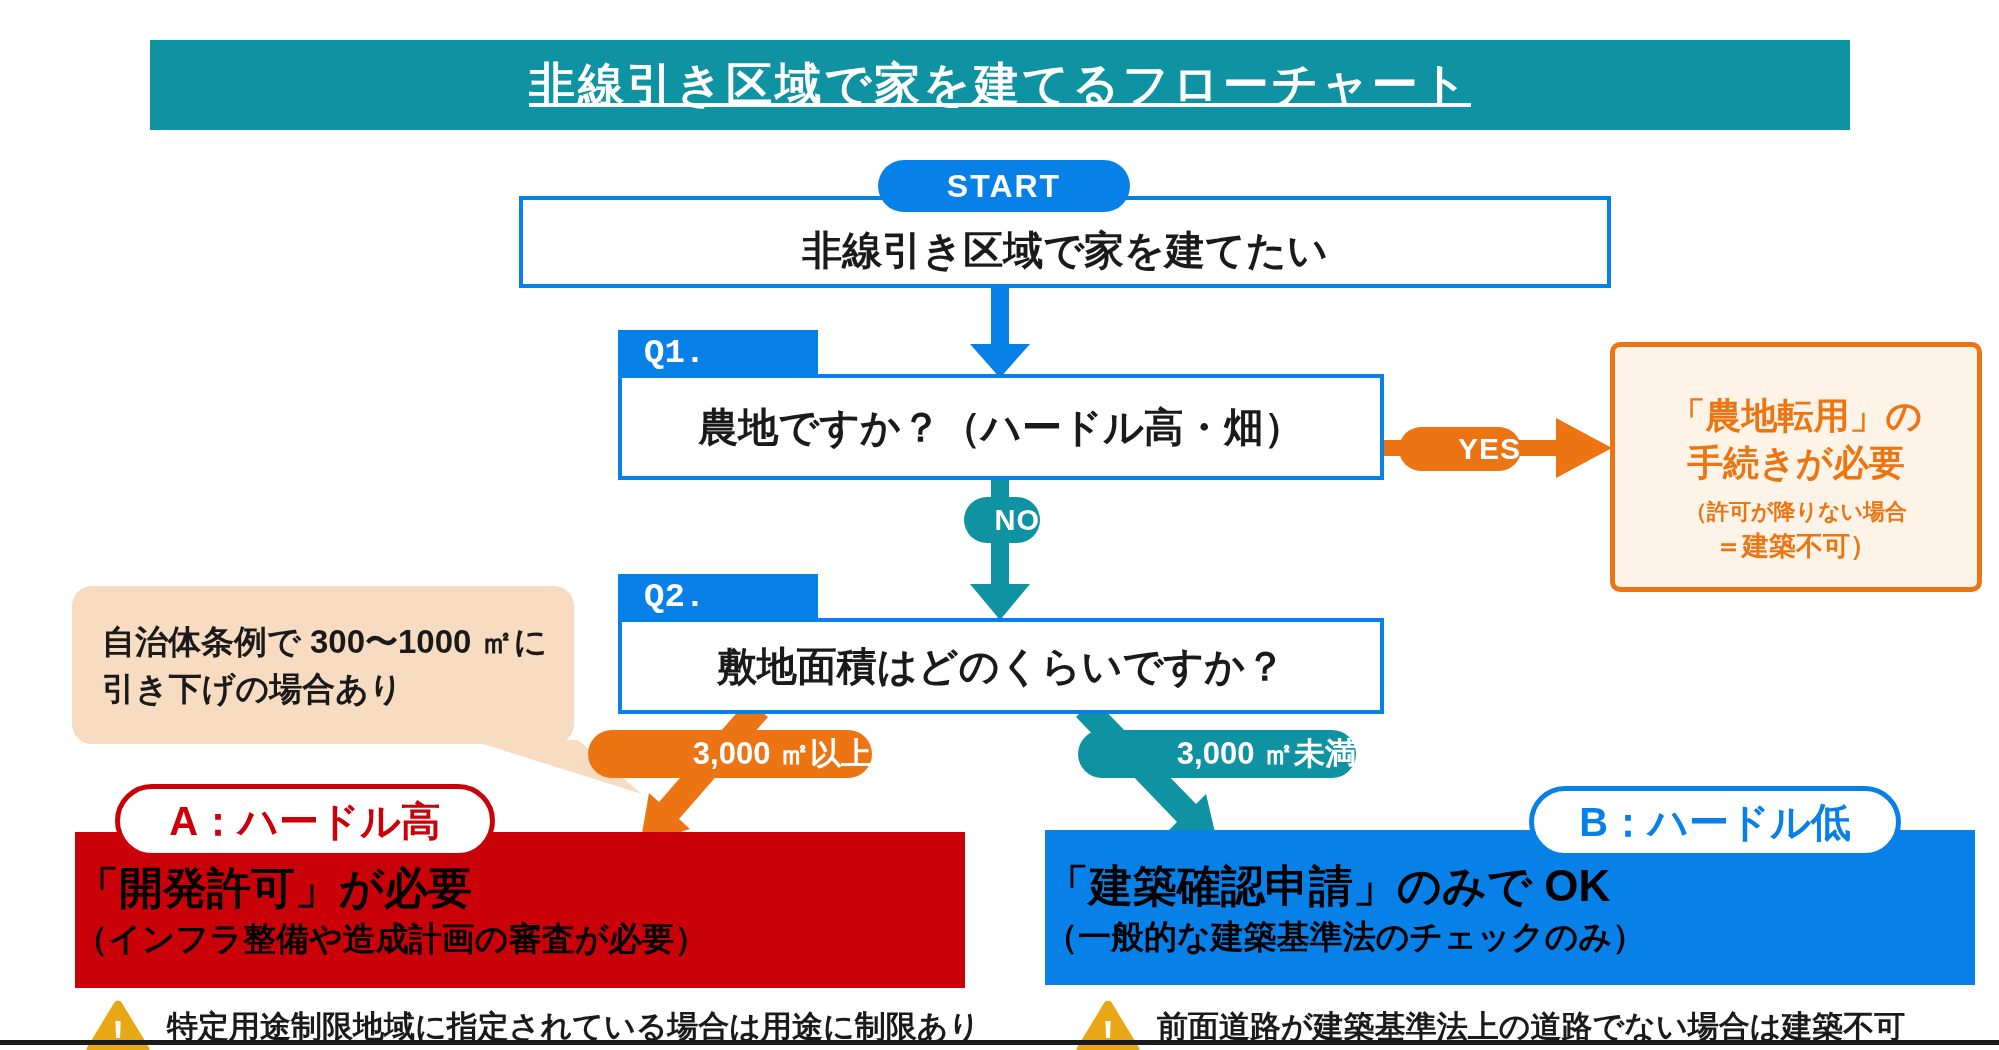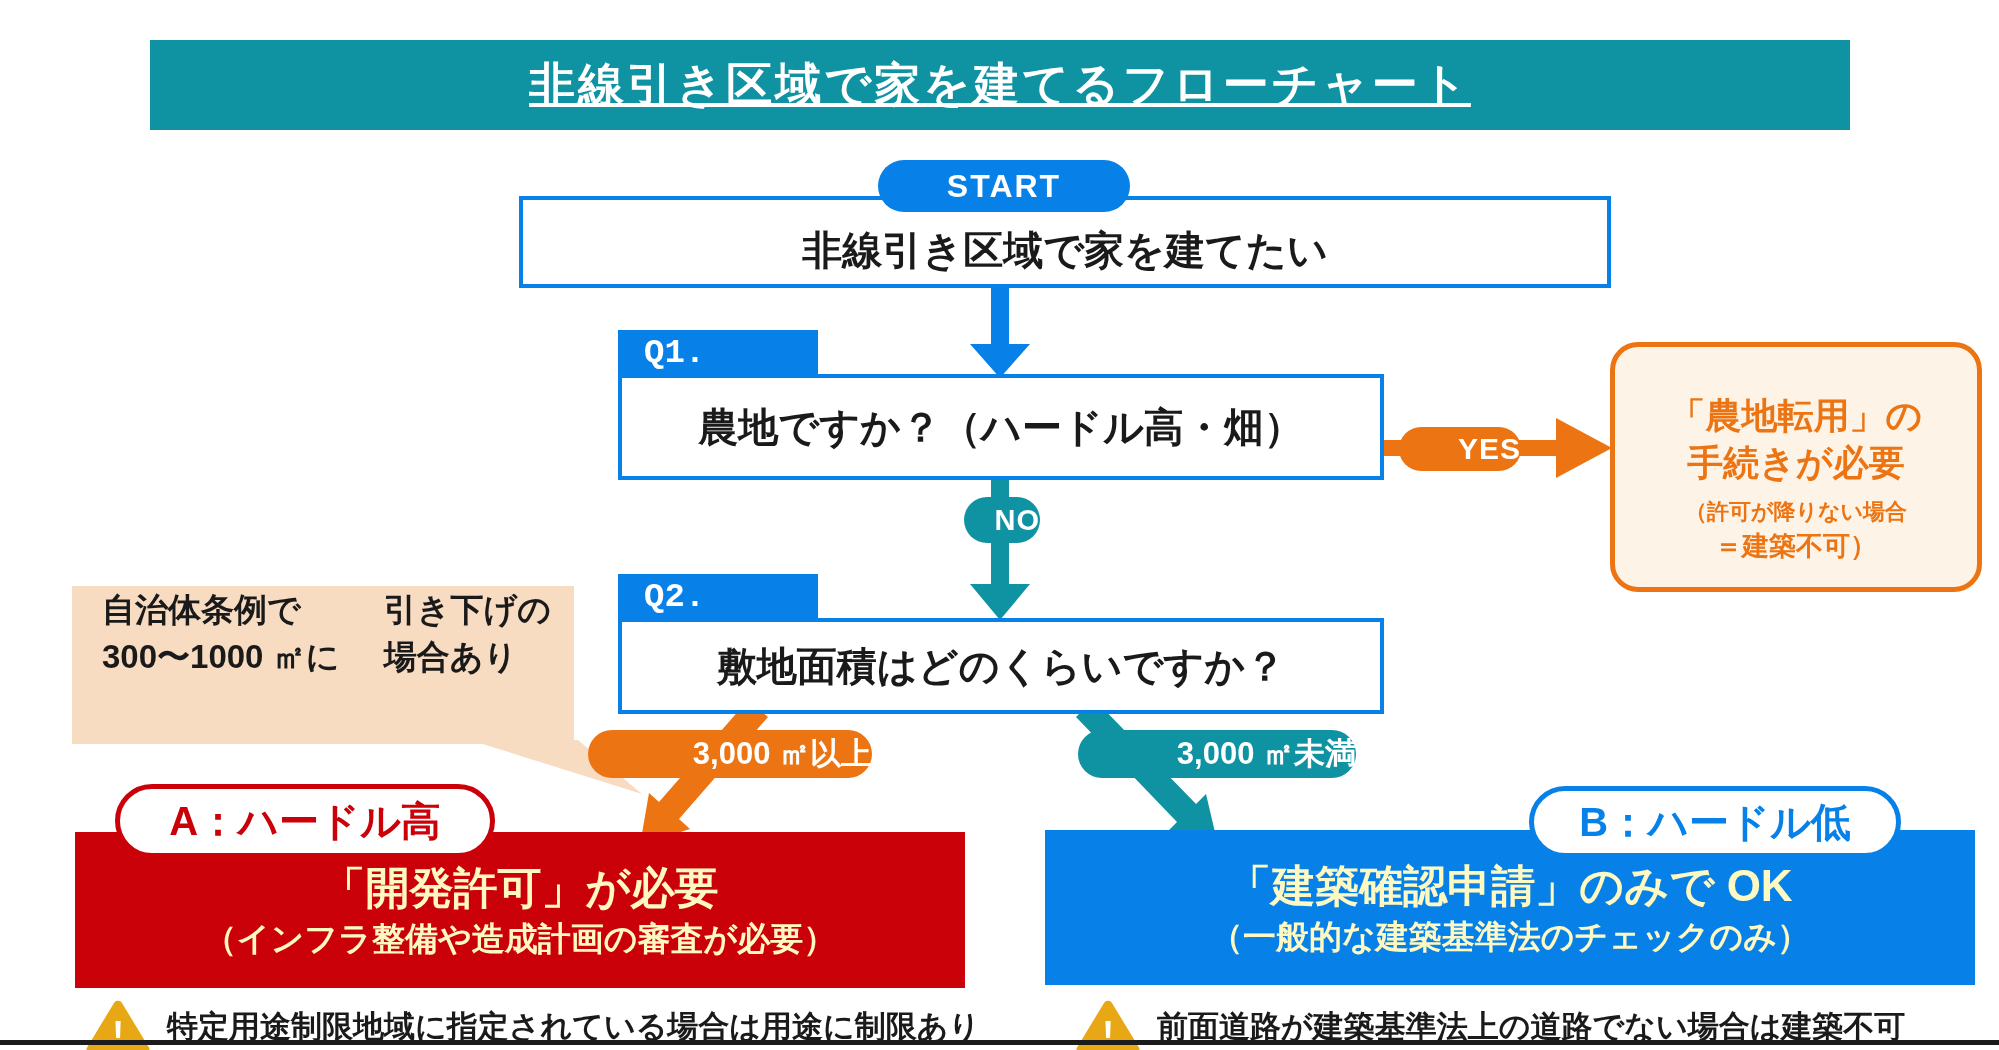--- a/index.html
+++ b/index.html
@@ -32,37 +32,37 @@
   #q2-box{left:618px;top:618px;height:96px;}
 
   .pill{border-radius:999px;color:#fff;z-index:5;display:flex;align-items:center;justify-content:flex-end;}
   .yes-pill{left:1399px;top:427px;width:122px;height:44px;background:var(--orange);font-size:30px;letter-spacing:1px;}
   .no-pill{left:964px;top:497px;width:76px;height:46px;background:var(--teal);font-size:29px;letter-spacing:1px;}
   .branch-pill{top:730px;height:48px;font-size:31px;}
   #branch-over{left:588px;width:284px;background:var(--orange);}
   #branch-under{left:1078px;width:278px;background:var(--teal);}
 
   .farm-box{left:1610px;top:342px;width:372px;height:250px;background:var(--cream);
-    border:5px solid var(--orange);border-radius:28px;z-index:3;color:var(--orange);
+    border:5px solid var(--orange);border-radius:10px;z-index:3;color:var(--orange);
     display:flex;flex-direction:column;align-items:center;justify-content:center;text-align:center;padding-top:21px;}
   .farm-box .big{font-size:36px;line-height:47px;}
   .farm-box .small{font-size:22px;line-height:35px;margin-top:8px;}
   .farm-box .small2{font-size:27px;line-height:35px;}
 
   .callout{left:72px;top:586px;width:502px;height:158px;background:var(--peach);z-index:2;
-    display:flex;flex-direction:row;justify-content:center;padding-left:30px;
-    font-size:33px;line-height:47px;color:var(--ink);}
+    display:flex;flex-direction:column;justify-content:center;padding-left:30px;
+    font-size:33px;line-height:47px;color:var(--ink);border-radius:20px;}
 
   .badge{background:#fff;z-index:5;display:flex;align-items:center;justify-content:center;}
   #badge-a{left:115px;top:784px;width:380px;height:74px;border:5px solid var(--red);
     border-radius:40px;color:var(--red);font-size:40px;}
   #badge-b{left:1529px;top:786px;width:372px;height:72px;border:5px solid var(--blue);
     border-radius:40px;color:var(--blue);font-size:40px;}
 
-  .result{z-index:2;color:#fef9c3;display:flex;flex-direction:column;align-items:center;padding-top:28px;text-align:center;}
+  .result{z-index:2;color:#000000;display:flex;flex-direction:column;align-items:flex-start;padding-top:28px;text-align:center;}
   #result-a{left:75px;top:832px;width:890px;height:156px;background:var(--red);}
   #result-b{left:1045px;top:830px;width:930px;height:155px;background:var(--blue);}
   .result .r1{font-size:44px;line-height:56px;}
   .result .r2{font-size:33px;line-height:46px;}
 
   .warn{z-index:2;display:flex;align-items:center;gap:16px;color:var(--ink);font-size:31px;}
   #warn-a{left:85px;top:998px;}
   #warn-b{left:1075px;top:998px;}
 
   .bottom-line{left:0;top:1040px;width:1999px;height:5px;background:var(--line);z-index:2;}

